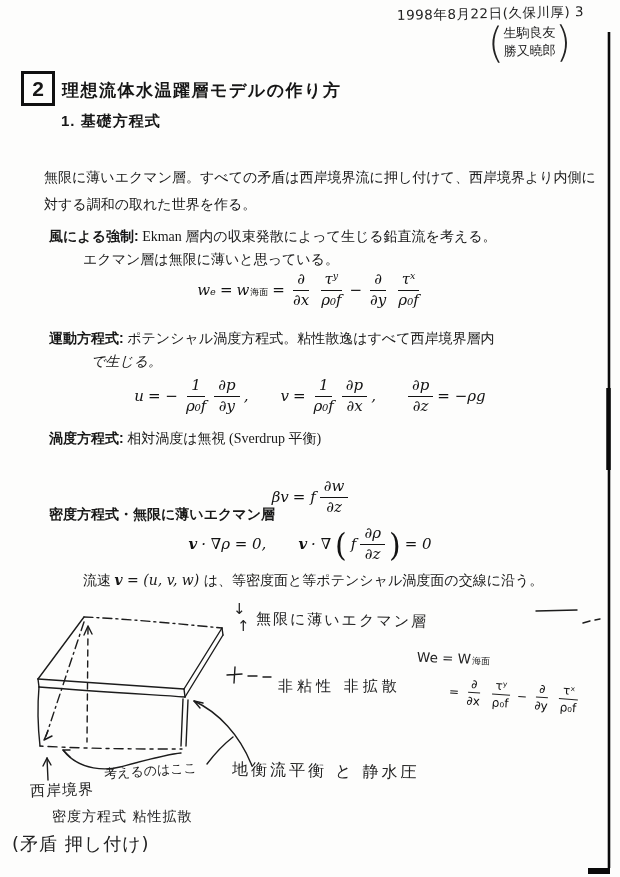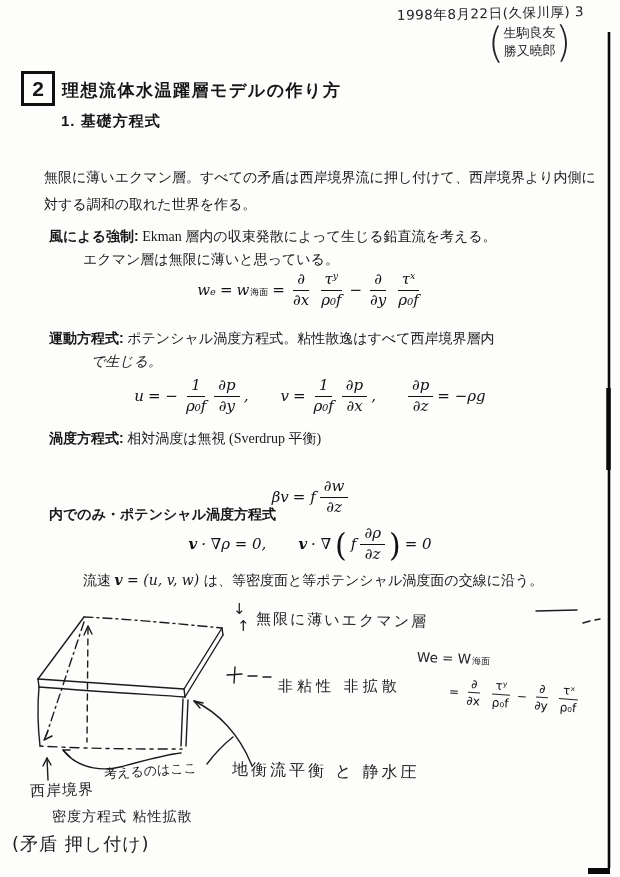--- a/index.html
+++ b/index.html
@@ -217,21 +217,21 @@
     <span class="mrow">
       <span>βv</span>
       <span>= f</span>
       <span class="frac">
           <span class="num">∂w</span>
           <span class="den">∂z</span>
         </span>
     </span>
   </div>
 
-  <div class="abs dens-line body-text nowrap gothic">内でのみ・ポテンシャル渦度方程式</div>
+  <div class="abs dens-line body-text nowrap gothic">密度方程式・無限に薄いエクマン層</div>
   <div class="abs eq eq4">
     <span class="mrow">
       <span class="bv">v</span>
       <span>· ∇ρ = 0,</span>
       <span class="gap"></span>
       <span class="bv">v</span>
       <span>· ∇</span>
       <span class="paren-eq">(</span>
       <span>f</span>
       <span class="frac">

